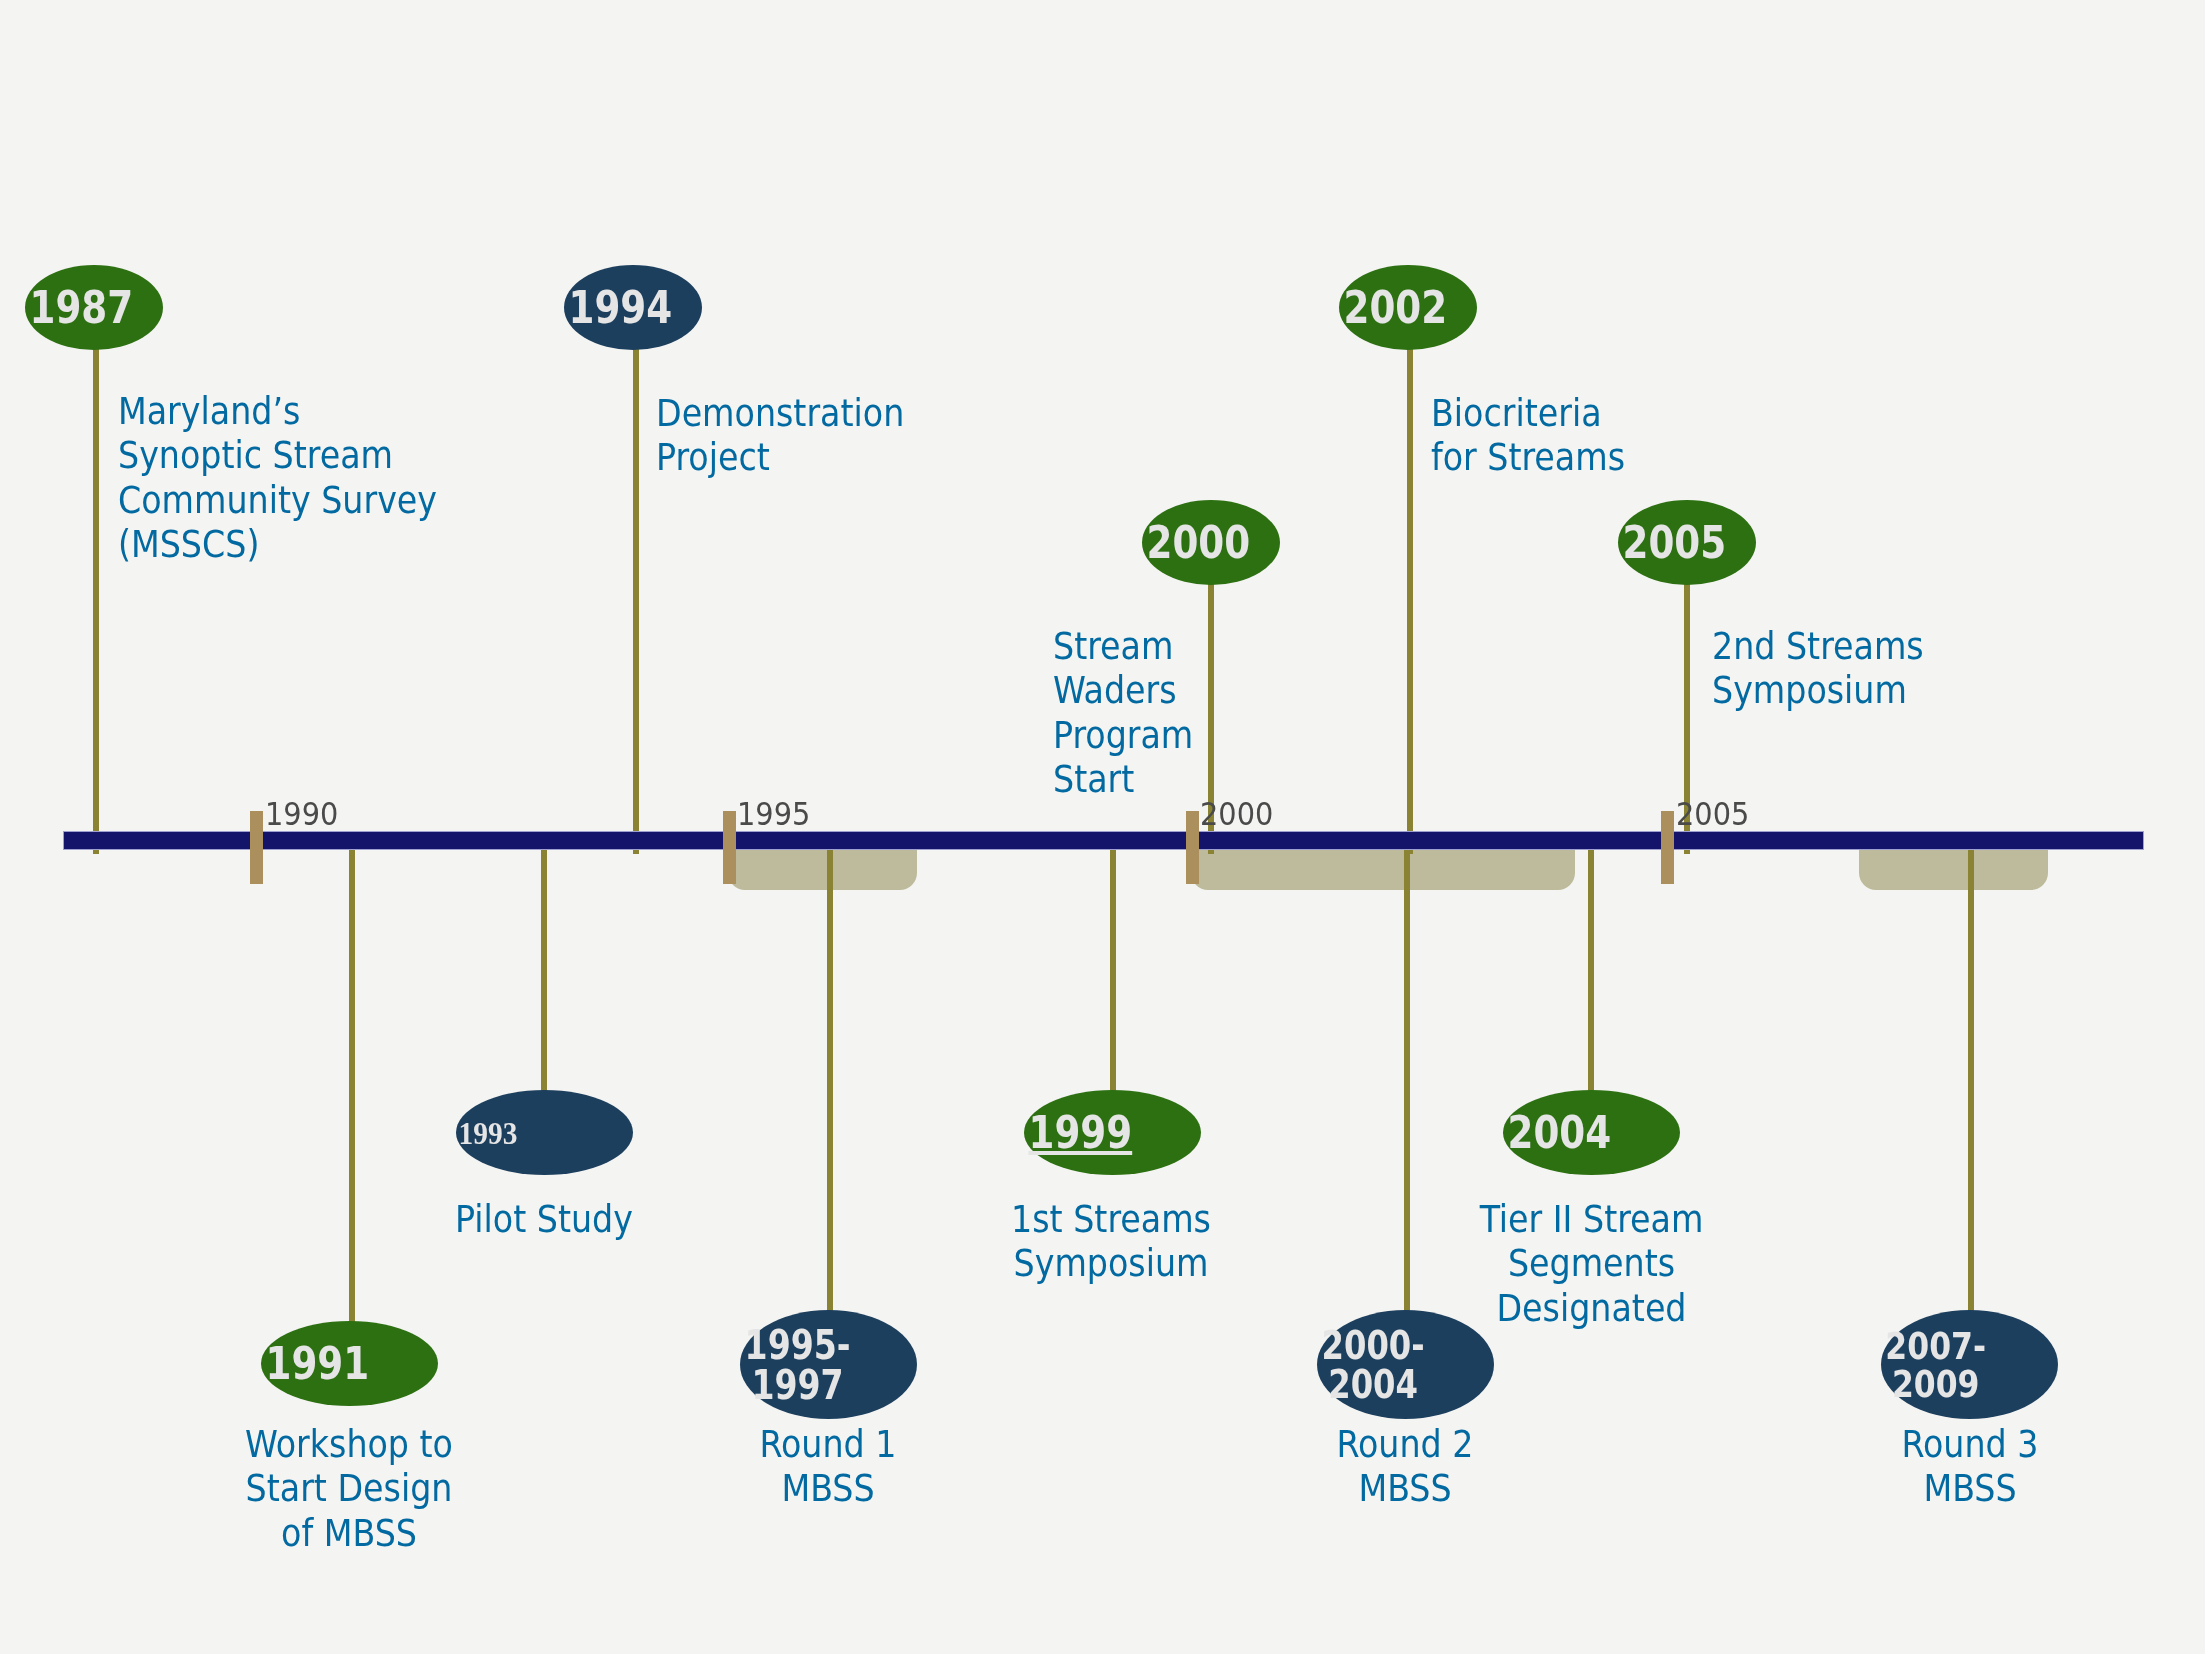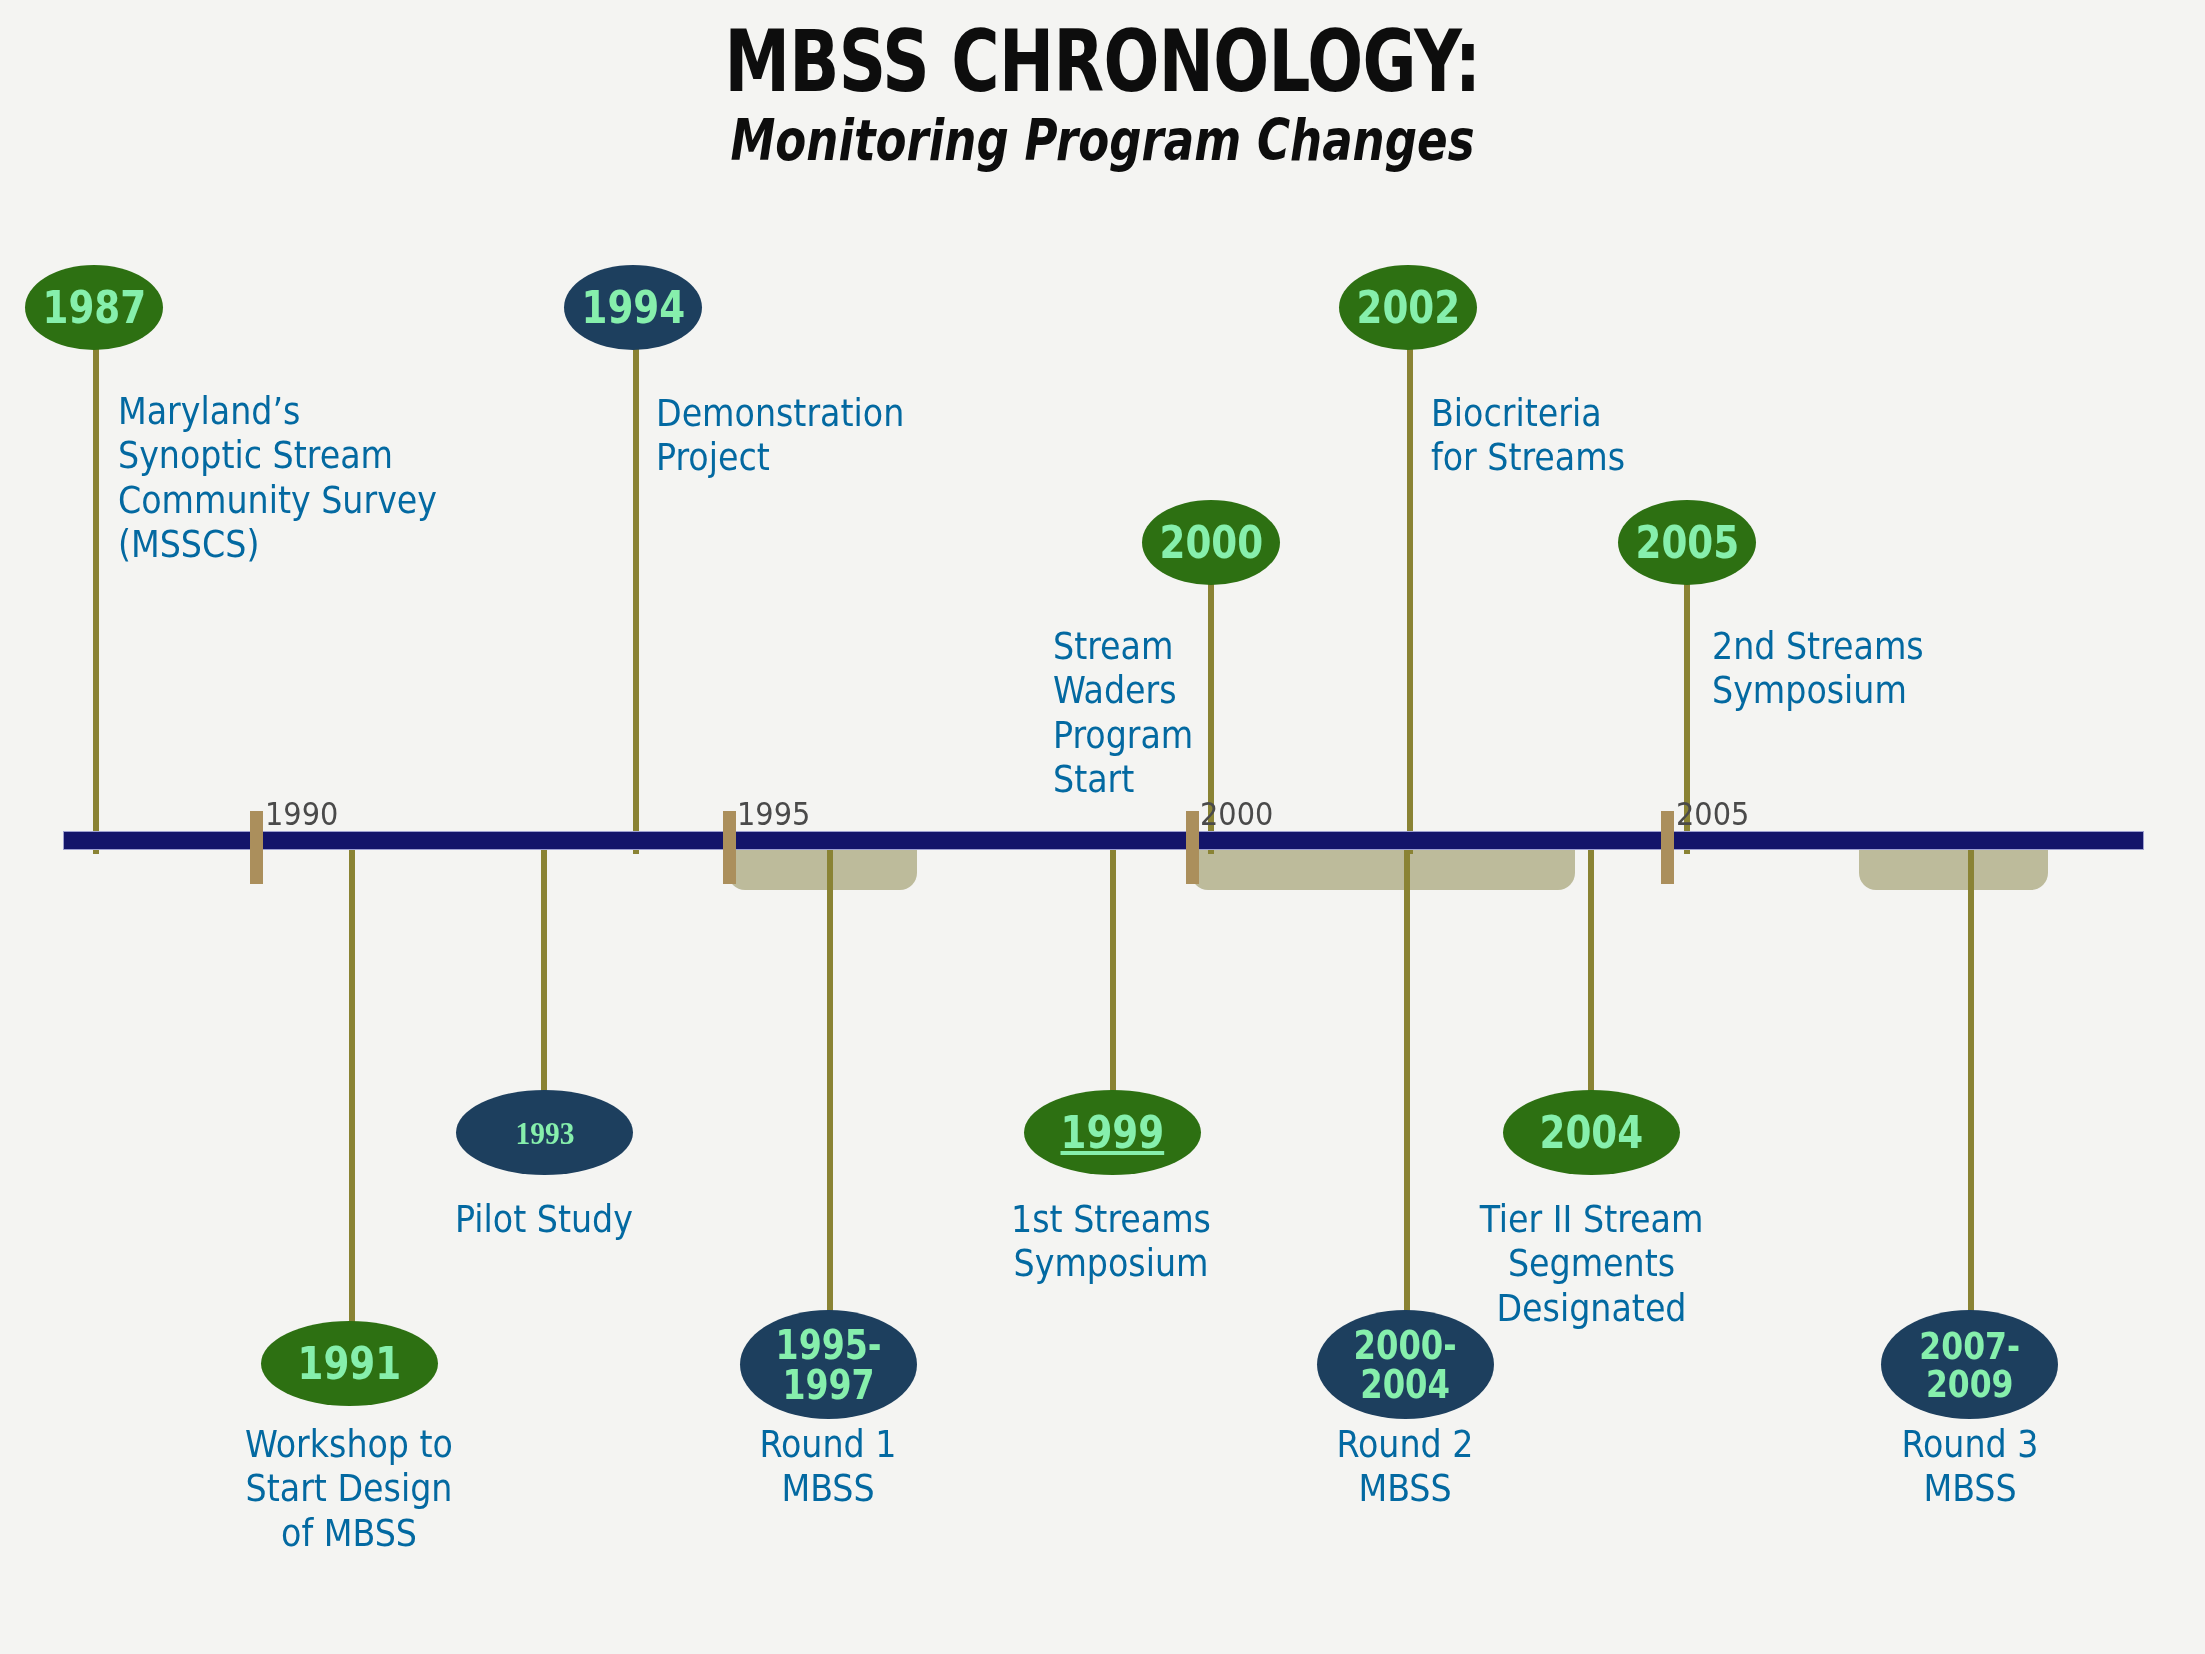--- a/index.html
+++ b/index.html
@@ -38,22 +38,22 @@
   }
   .band{
     position:absolute;background:#bdbb9b;border-radius:0 0 17px 17px;
   }
 
   
   .stem{position:absolute;width:6px;background:#8a8334;}
 
   
   .node{
-    position:absolute;display:flex;align-items:center;justify-content:center;
-    border-radius:50%;color:#86efac;text-align:center;
+    position:absolute;display:flex;align-items:center;justify-content:flex-start;
+    border-radius:50%;color:#e5e5e5;text-align:center;
     font-family:"DejaVu Sans Condensed","Liberation Sans Narrow","Liberation Sans",sans-serif;
     font-weight:bold;line-height:1.0;
   }
   .node.green{background:#2d7012;}
   .node.navy{background:#1d3f5e;}
   .node .yr{transform:scaleX(.92);white-space:pre-line;}
 
   
   .caption{
     position:absolute;color:#0369a1;font-size:37px;line-height:1.2;
@@ -61,24 +61,20 @@
     white-space:pre-line;
   }
   .caption.center{text-align:center;}
   .caption.left{text-align:left;}
 </style>
 </head>
 <body>
 
 <div id="stage">
 
-  <div class="title-block">
-    <div class="title">MBSS CHRONOLOGY:</div>
-    <div class="subtitle">Monitoring Program Changes</div>
-  </div>
 
   <div class="band" style="left:728px;top:850px;width:189px;height:40px;"></div>
   <div class="band" style="left:1191px;top:850px;width:384px;height:40px;"></div>
   <div class="band" style="left:1859px;top:850px;width:189px;height:40px;"></div>
 
   <div class="stem" style="left:93px;top:331px;height:523px;"></div>
   <div class="stem" style="left:633px;top:331px;height:523px;"></div>
   <div class="stem" style="left:1407px;top:331px;height:523px;"></div>
   <div class="stem" style="left:1208px;top:566px;height:288px;"></div>
   <div class="stem" style="left:1684px;top:566px;height:288px;"></div>

